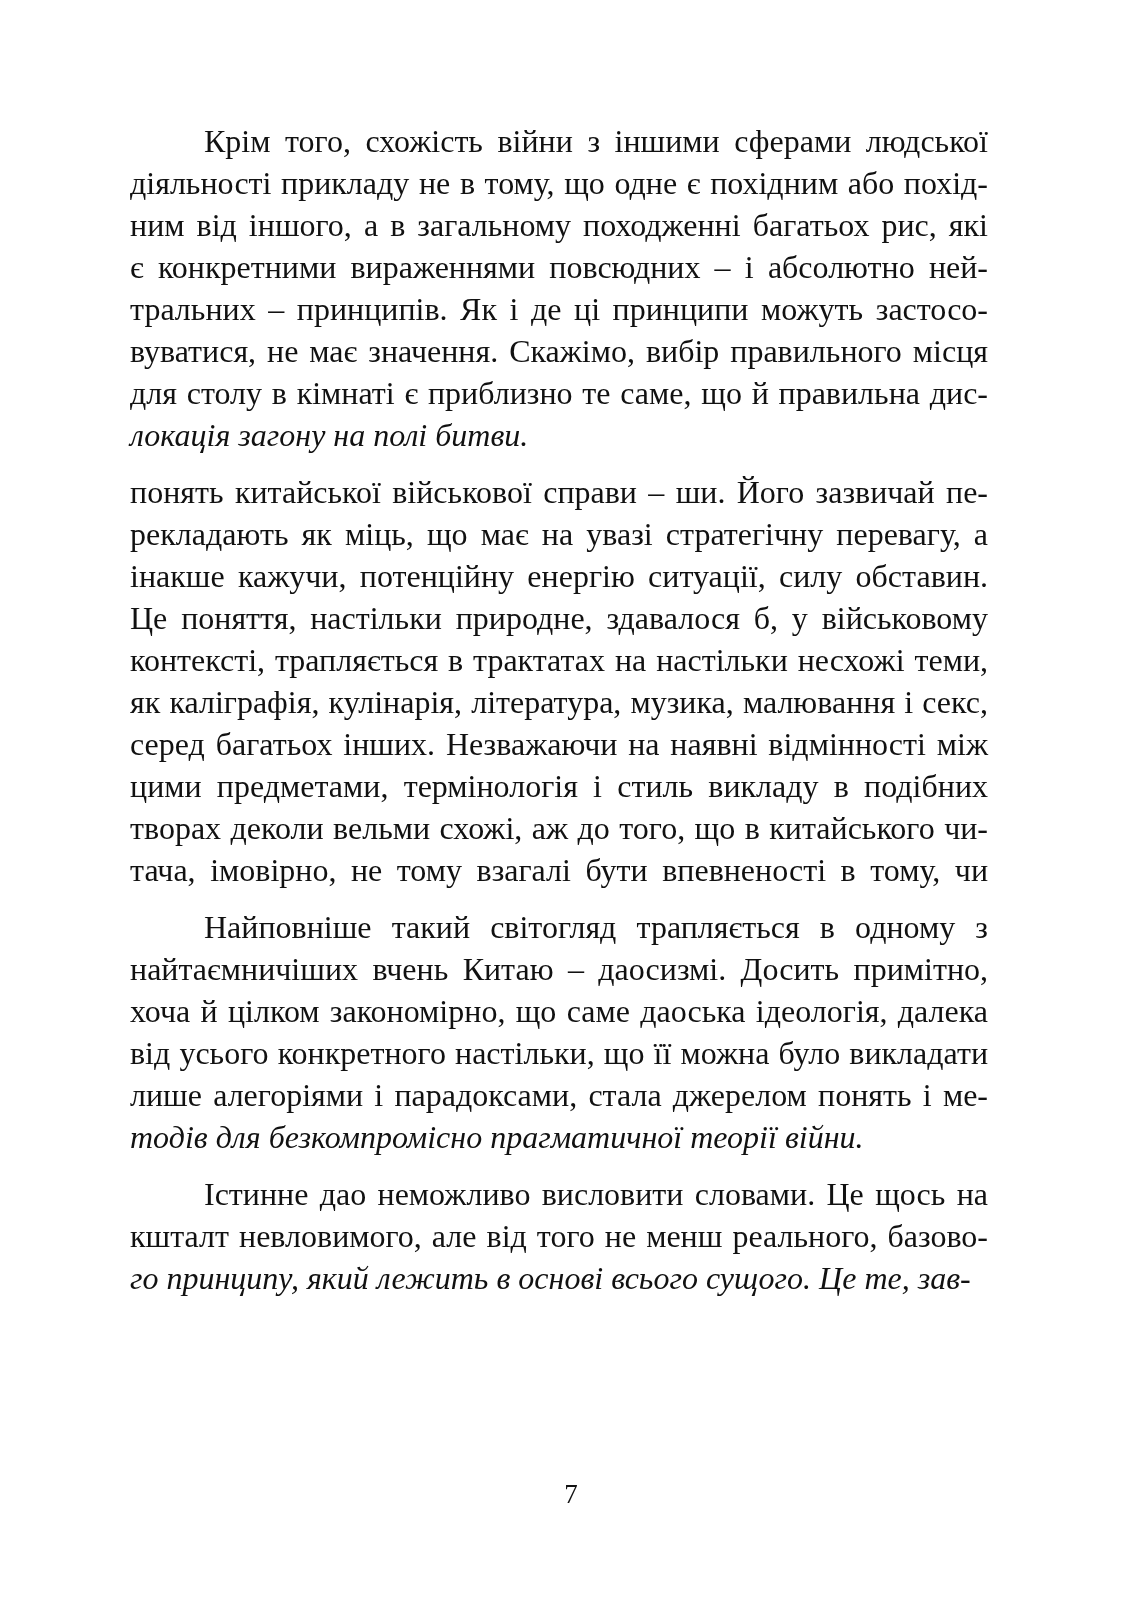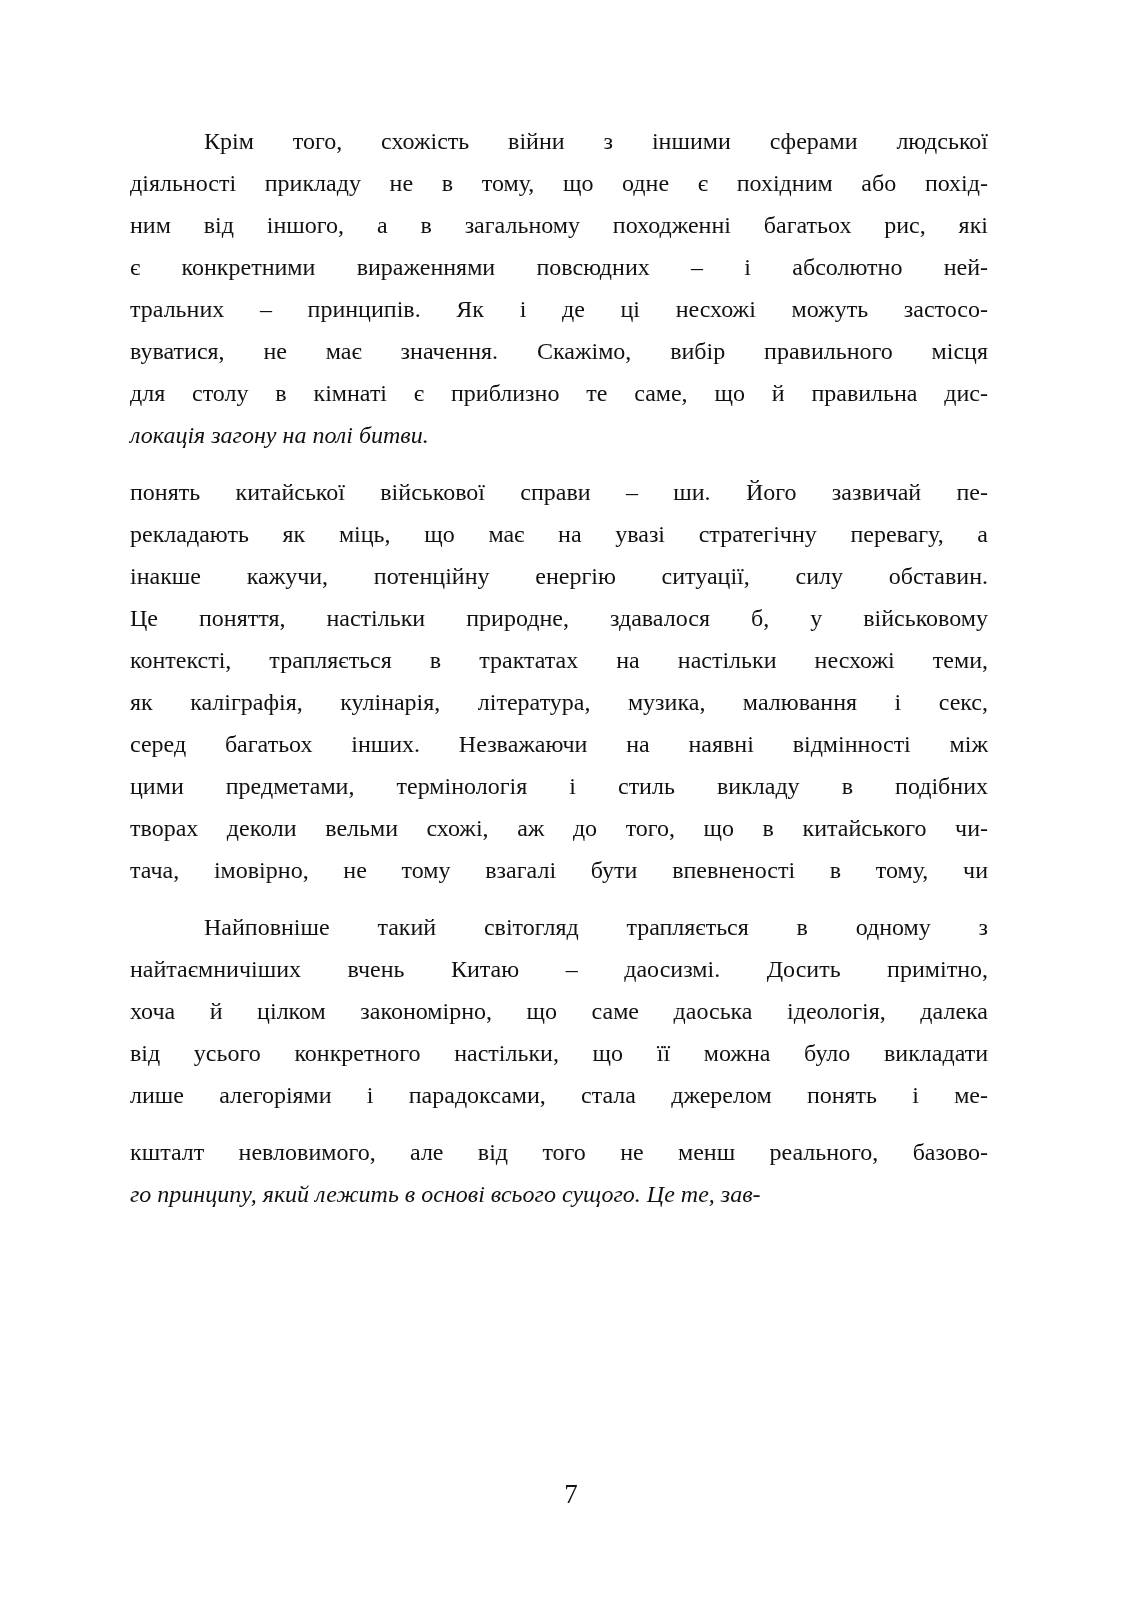--- a/index.html
+++ b/index.html
@@ -14,21 +14,21 @@
     background: #ffffff;
     color: #111111;
     font-family: "Liberation Serif", "DejaVu Serif", serif;
     overflow: hidden;
   }
   .text-block {
     position: absolute;
     top: 120px;
     left: 130px;
     width: 858px;
-    font-size: 24px;
+    font-size: 32px;
     line-height: 42px;
   }
   .paragraph {
     margin: 0 0 15px 0;
     padding: 0;
   }
   .text-line {
     text-align: justify;
     text-align-last: justify;
     white-space: normal;
@@ -55,21 +55,21 @@
 </head>
 <body>
 
 <div class="book-page">
   <div class="text-block">
       <div class="paragraph">
         <div class="text-line first-line">Крім того, схожість війни з іншими сферами людської</div>
         <div class="text-line">діяльності прикладу не в тому, що одне є похідним або похід-</div>
         <div class="text-line">ним від іншого, а в загальному походженні багатьох рис, які</div>
         <div class="text-line">є конкретними вираженнями повсюдних – і абсолютно ней-</div>
-        <div class="text-line">тральних – принципів. Як і де ці несхожі можуть застосо-</div>
+        <div class="text-line">тральних – принципів. Як і де ці принципи можуть застосо-</div>
         <div class="text-line">вуватися, не має значення. Скажімо, вибір правильного місця</div>
         <div class="text-line">для столу в кімнаті є приблизно те саме, що й правильна дис-</div>
         <div class="text-line last-line">локація загону на полі битви.</div>
       </div>
       <div class="paragraph">
         <div class="text-line">понять китайської військової справи – ши. Його зазвичай пе-</div>
         <div class="text-line">рекладають як міць, що має на увазі стратегічну перевагу, а</div>
         <div class="text-line">інакше кажучи, потенційну енергію ситуації, силу обставин.</div>
         <div class="text-line">Це поняття, настільки природне, здавалося б, у військовому</div>
         <div class="text-line">контексті, трапляється в трактатах на настільки несхожі теми,</div>
@@ -78,20 +78,22 @@
         <div class="text-line">цими предметами, термінологія і стиль викладу в подібних</div>
         <div class="text-line">творах деколи вельми схожі, аж до того, що в китайського чи-</div>
         <div class="text-line">тача, імовірно, не тому взагалі бути впевненості в тому, чи</div>
       </div>
       <div class="paragraph">
         <div class="text-line first-line">Найповніше такий світогляд трапляється в одному з</div>
         <div class="text-line">найтаємничіших вчень Китаю – даосизмі. Досить примітно,</div>
         <div class="text-line">хоча й цілком закономірно, що саме даоська ідеологія, далека</div>
         <div class="text-line">від усього конкретного настільки, що її можна було викладати</div>
         <div class="text-line">лише алегоріями і парадоксами, стала джерелом понять і ме-</div>
+        <div class="text-line last-line">тодів для безкомпромісно прагматичної теорії війни.</div>
       </div>
       <div class="paragraph">
+        <div class="text-line first-line">Істинне дао неможливо висловити словами. Це щось на</div>
         <div class="text-line">кшталт невловимого, але від того не менш реального, базово-</div>
         <div class="text-line last-line">го принципу, який лежить в основі всього сущого. Це те, зав-</div>
       </div>
     </div>
   <div class="page-number">7</div>
 </div>
 
 </body></html>

